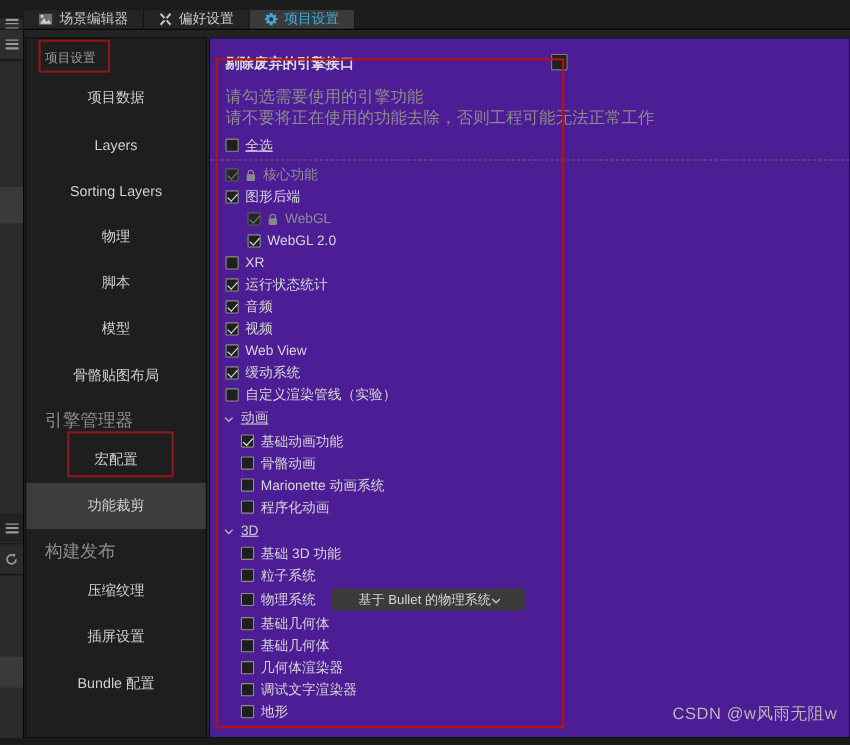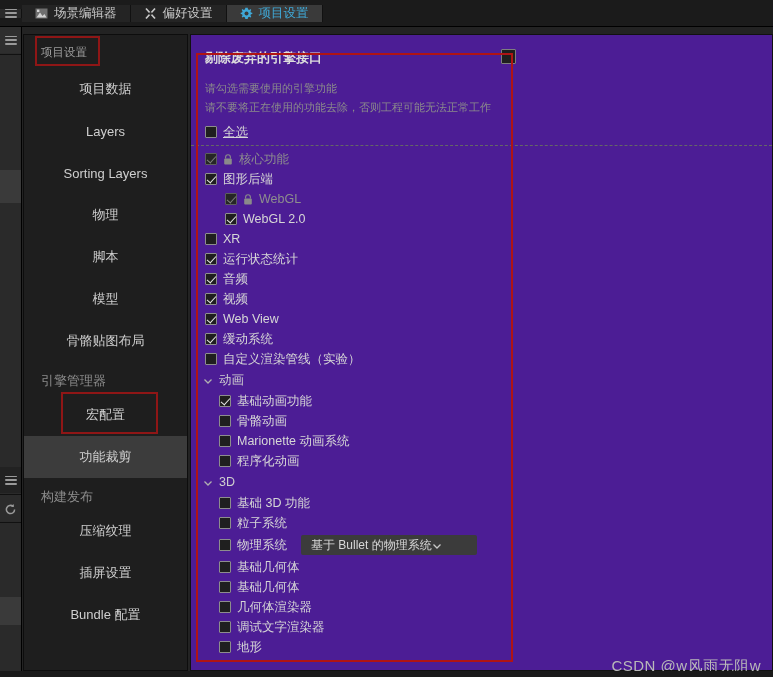--- a/index.html
+++ b/index.html
@@ -7,21 +7,21 @@
     width: 773px; height: 677px;
     background: #1c1c1c;
     font-family: "Liberation Sans", "DejaVu Sans", sans-serif;
     overflow: hidden;
   }
   #app { position: relative; width: 773px; height: 677px; background: #232323; }
 
   
   .tabbar {
     position: absolute; left: 0; top: 0; width: 773px; height: 27px;
-    background: #1b1b1b; display: flex; align-items: center;
+    background: #1b1b1b; display: flex; align-items: flex-end;
     border-bottom: 1px solid #000;
   }
   .tabbar-menu {
     width: 22px; display: flex; align-items: center; justify-content: center;
     background: #2b2b2b; border-right: 1px solid #111;
   }
   .hamburger { width: 12px; height: 9px; display: flex; flex-direction: column; justify-content: space-between; }
   .hamburger i { display: block; height: 1.5px; background: #9a9a9a; border-radius: 1px; }
   .tab {
     display: flex; align-items: center; gap: 6px;
@@ -54,34 +54,34 @@
   }
   .side-title {
     font-size: 11.5px; color: #9b9b9b; padding: 10px 0 8px 17px;
   }
   .side-item {
     height: 42px; display: flex; align-items: center; justify-content: center;
     font-size: 13px; color: #cfcfcf; cursor: default;
   }
   .side-item.selected { background: #3c3c3c; }
   .side-group {
-    font-size: 13px; color: #8c8c8c; padding: 10px 0 4px 17px;
+    font-size: 16px; color: #8c8c8c; padding: 10px 0 4px 17px;
   }
 
   
   .main {
     position: absolute; left: 190px; top: 34px; right: 0; height: 637px;
     background: #4c1d95; border: 1px solid #111; overflow: hidden;
   }
   .panel-head {
     display: flex; align-items: flex-start; justify-content: space-between;
     padding: 14px 16px 0 14px;
   }
   .panel-title { font-size: 13px; color: #dcdcdc; font-weight: bold; }
-  .hint { font-size: 11px; color: #8b8b8b; padding: 12px 0 0 14px; line-height: 19px; }
+  .hint { font-size: 15px; color: #8b8b8b; padding: 12px 0 0 14px; line-height: 19px; }
   .hint .l2 { display:block; }
 
   
   .cb {
     width: 12px; height: 12px; flex: 0 0 auto; border: 1px solid #8d8d8d;
     background: #1f1f1f; border-radius: 1px; position: relative; display:inline-block;
   }
   .cb.checked::after {
     content: ""; position: absolute; left: 3px; top: 0px;
     width: 4px; height: 8px; border: solid #e8e8e8;
@@ -98,38 +98,38 @@
   }
   .row.dim { color: #8e8e8e; }
   .row.indent1 { padding-left: 34px; }
   .row.indent2 { padding-left: 28px; }
   .row .lock { width: 10px; height: 11px; flex: 0 0 auto; }
   .sep-dashed {
     border-top: 1px dashed #666; margin: 3px 0 3px 0; height: 0;
   }
   .grp-row {
     display: flex; align-items: center; gap: 6px;
-    height: 22px; font-size: 12.5px; color: #cfcfcf; padding-left: 12px;
+    height: 22px; font-size: 12.5px; color: #cfcfcf; padding-left: 12px; text-decoration: underline;
   }
   .caret { width: 10px; height: 10px; display:block; }
   .select {
-    display: inline-flex; align-items: center; justify-content: flex-start;
+    display: inline-flex; align-items: center; justify-content: center;
     width: 176px; height: 20px; margin-left: 8px;
     background: #3b3b3b; color: #d8d8d8; font-size: 12px;
     padding: 0 6px 0 10px; border-radius: 2px;
   }
   .select .caret2 { width: 10px; height: 10px; }
 
   
   .redbox { position: absolute; border: 2px solid #8f1616; pointer-events: none; }
   .redbox.bright { border-color: #b01414; }
 
   
   .watermark {
-    position: absolute; right: 12px; bottom: 1px;
+    position: absolute; right: 12px; bottom: 18px;
     font-size: 15px; color: #b9b9b9; letter-spacing: .5px; margin-top: 44px;
   }
   .bottom-strip { position:absolute; left:0; bottom:0; width:773px; height:6px; background:#1a1a1a; }
 </style>
 </head>
 <body>
 
 <div id="app">
 
   <div class="tabbar">

